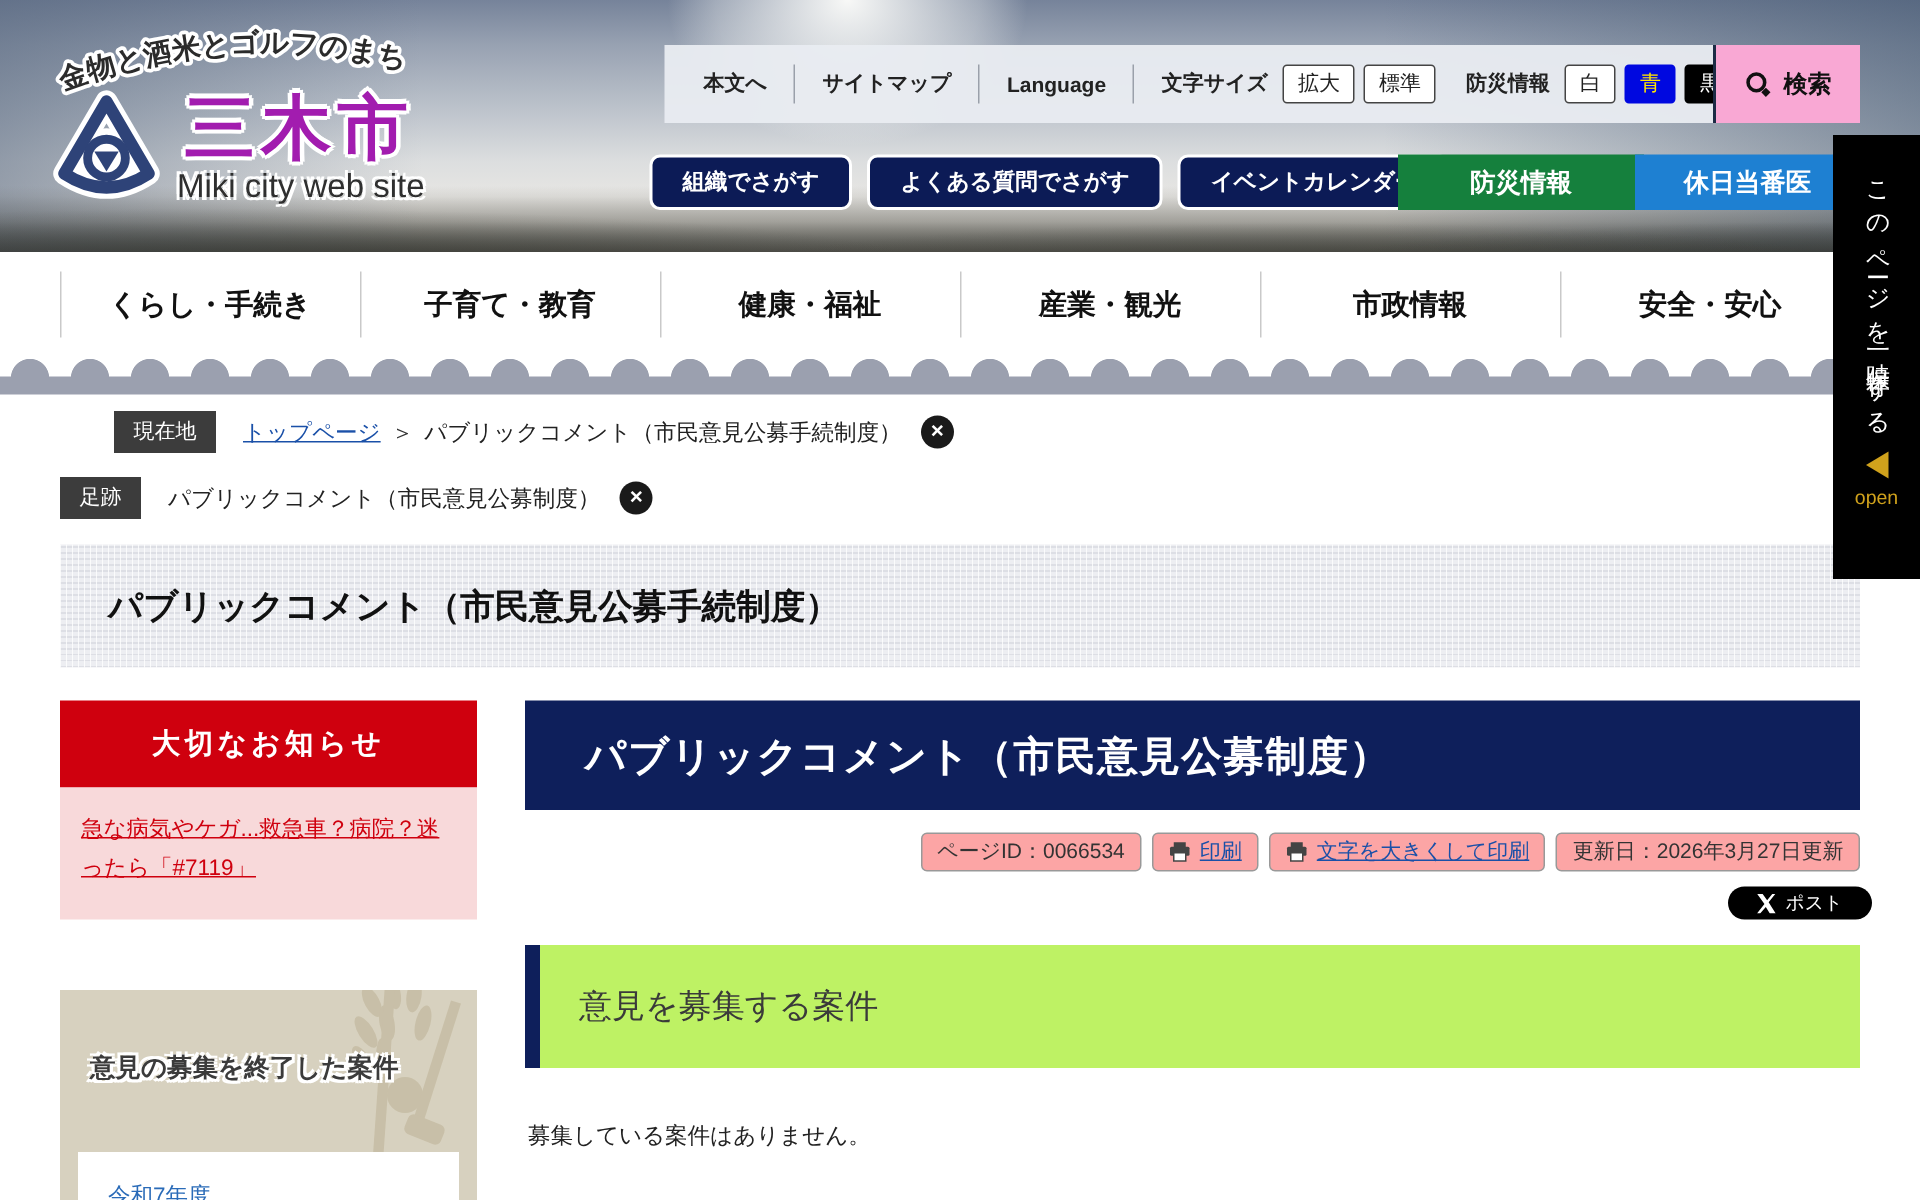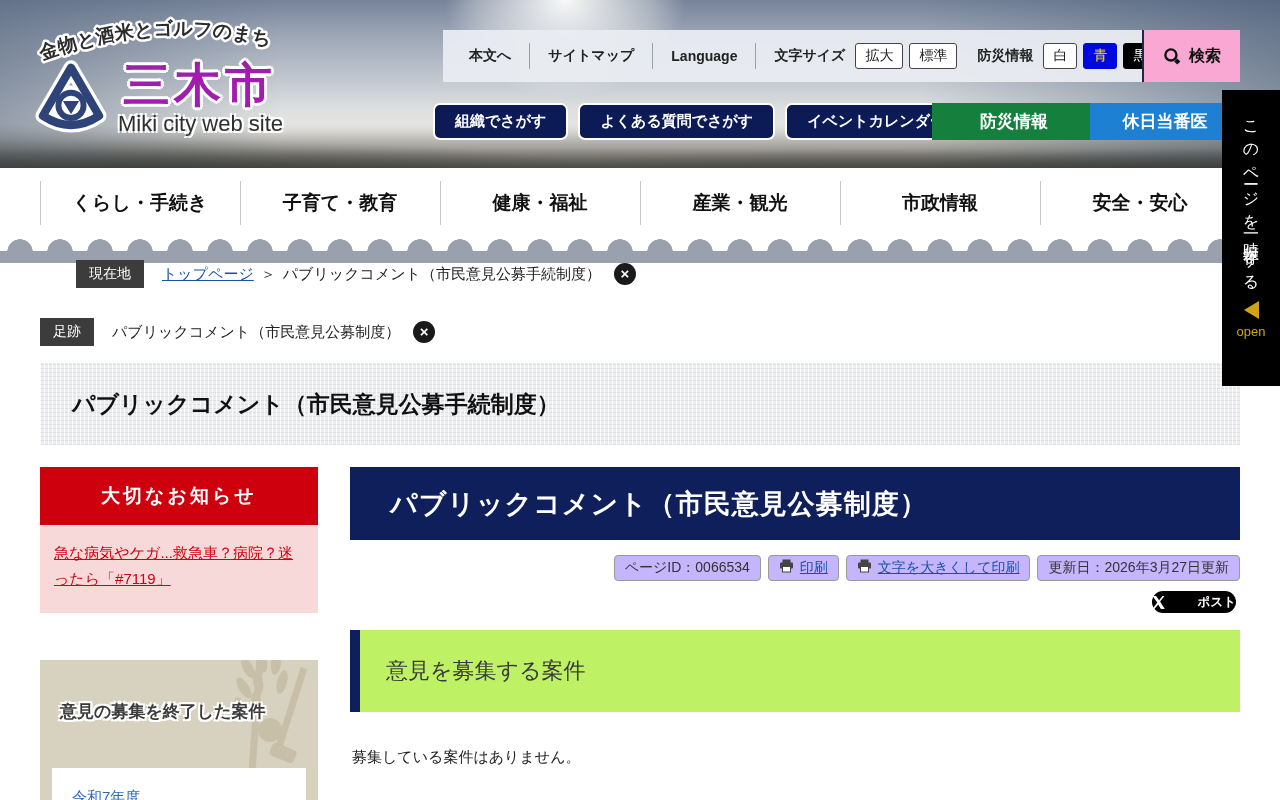--- a/index.html
+++ b/index.html
@@ -104,21 +104,21 @@
   
   .wave{position:absolute;top:238px;left:0;width:1280px;height:25px;}
   .wave::before{
     content:'';position:absolute;top:0;left:0;right:0;height:14px;
     background-image:radial-gradient(circle 13px at 20px 14px, #9ba0af 12.5px, rgba(155,160,175,0) 13px);
     background-size:40px 14px;background-repeat:repeat-x;
   }
   .wave::after{content:'';position:absolute;top:13px;left:0;right:0;height:12px;background:#9ba0af;}
   
   .crumb-row{position:absolute;left:40px;display:flex;align-items:center;font-size:15px;}
-  .crumb1{top:260px;padding-left:36px;}
+  .crumb1{top:274px;padding-left:36px;}
   .crumb2{top:318px;}
   .crumb-label{
     background:#3c3c3c;color:#fff;font-size:14px;padding:5px 13px;margin-right:18px;white-space:nowrap;
   }
   .crumb-link{color:#1a50a8;text-decoration:underline;cursor:pointer;}
   .crumb-sep{margin:0 7px;color:#333;}
   .crumb-text{color:#222;}
   .close-icon{
     width:22px;height:22px;border-radius:50%;background:#1a1a1a;color:#fff;
     font-size:15px;font-weight:bold;line-height:22px;text-align:center;margin-left:13px;cursor:pointer;
@@ -158,27 +158,27 @@
   .article-head{
     position:absolute;top:467px;left:350px;width:890px;height:73px;background:#0e1f5b;
     color:#fff;font-size:27px;font-weight:bold;display:flex;align-items:center;
     padding-left:40px;box-sizing:border-box;letter-spacing:1px;
   }
   .meta-row{
     position:absolute;top:555px;left:350px;width:890px;display:flex;justify-content:flex-end;
     gap:7px;font-size:14px;color:#333;align-items:stretch;
   }
   .pill{
-    border:1px solid #999;border-radius:4px;background:#c4b5fd;padding:3px 10px;
-    display:flex;align-items:flex-start;gap:6px;white-space:nowrap;
+    border:1px solid #999;border-radius:4px;background:#fca5a5;padding:3px 10px;
+    display:flex;align-items:center;gap:6px;white-space:nowrap;
   }
   .pill a{color:#1a50a8;text-decoration:underline;cursor:pointer;}
   .post-btn{
-    position:absolute;top:591px;left:1152px;width:84px;height:22px;background:#000;border-radius:11px;
-    color:#fff;font-size:12.5px;display:flex;align-items:center;justify-content:space-between;gap:6px;cursor:pointer;font-weight:bold;
+    position:absolute;top:591px;left:1152px;width:96px;height:22px;background:#000;border-radius:11px;
+    color:#fff;font-size:12.5px;display:flex;align-items:center;justify-content:center;gap:6px;cursor:pointer;
   }
   .section-head{
     position:absolute;top:630px;left:350px;width:890px;height:82px;background:#bef264;
     display:flex;align-items:center;padding-left:36px;box-sizing:border-box;
     font-size:22px;color:#3a3a3a;
   }
   .section-head::before{
     content:'';position:absolute;left:0;top:0;bottom:0;width:10px;background:#0e1f5b;
   }
   .empty-message{position:absolute;top:748px;left:352px;font-size:15px;color:#222;}

